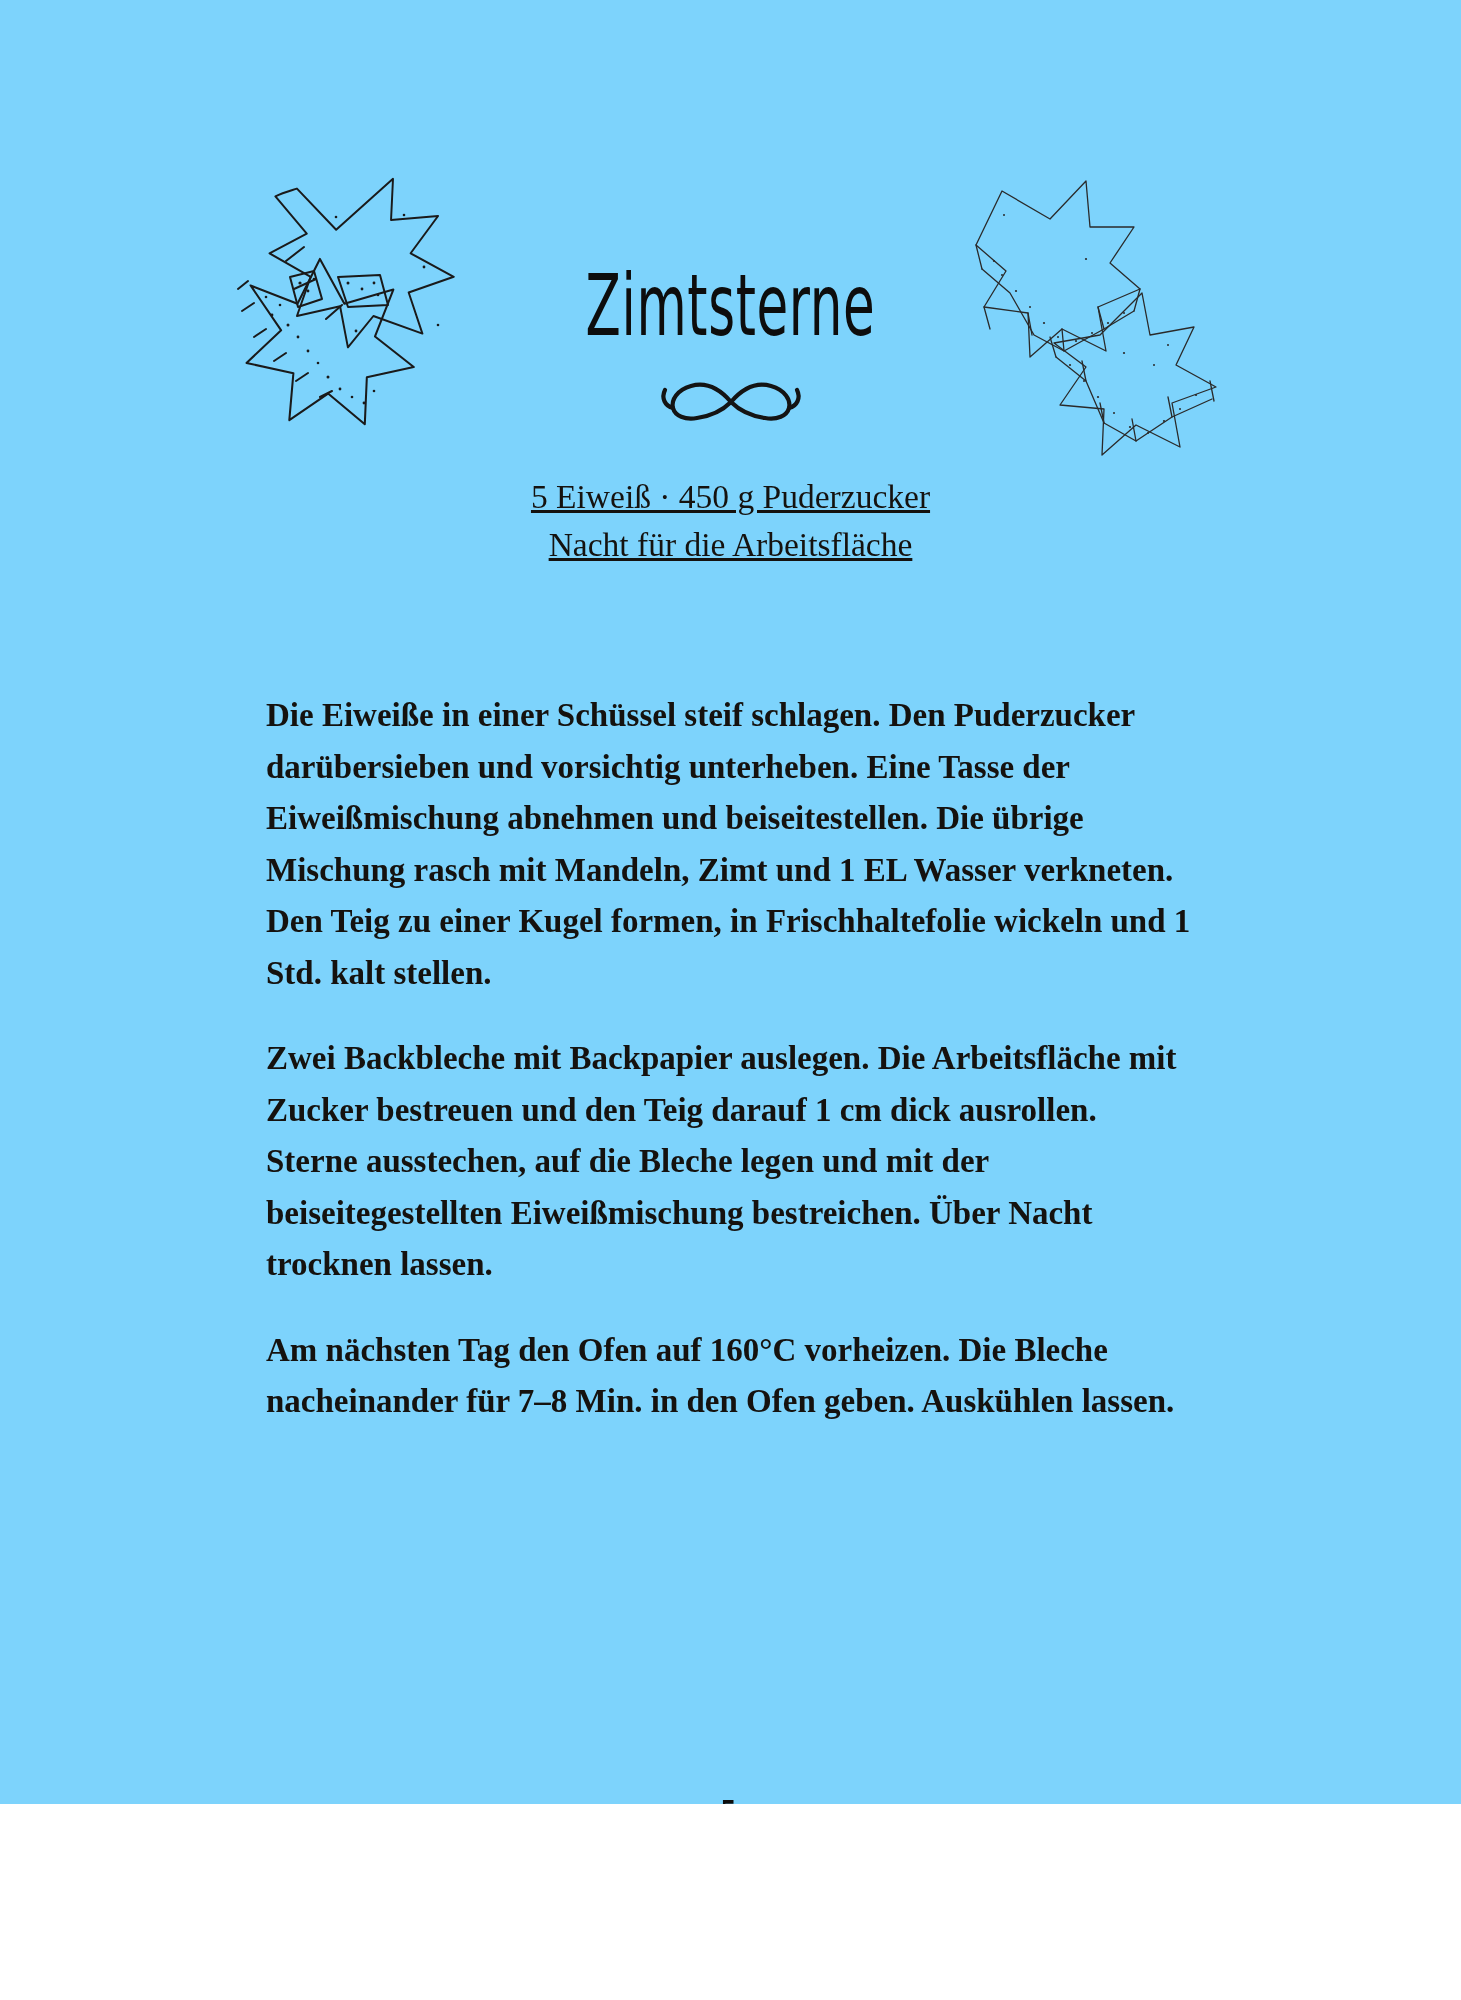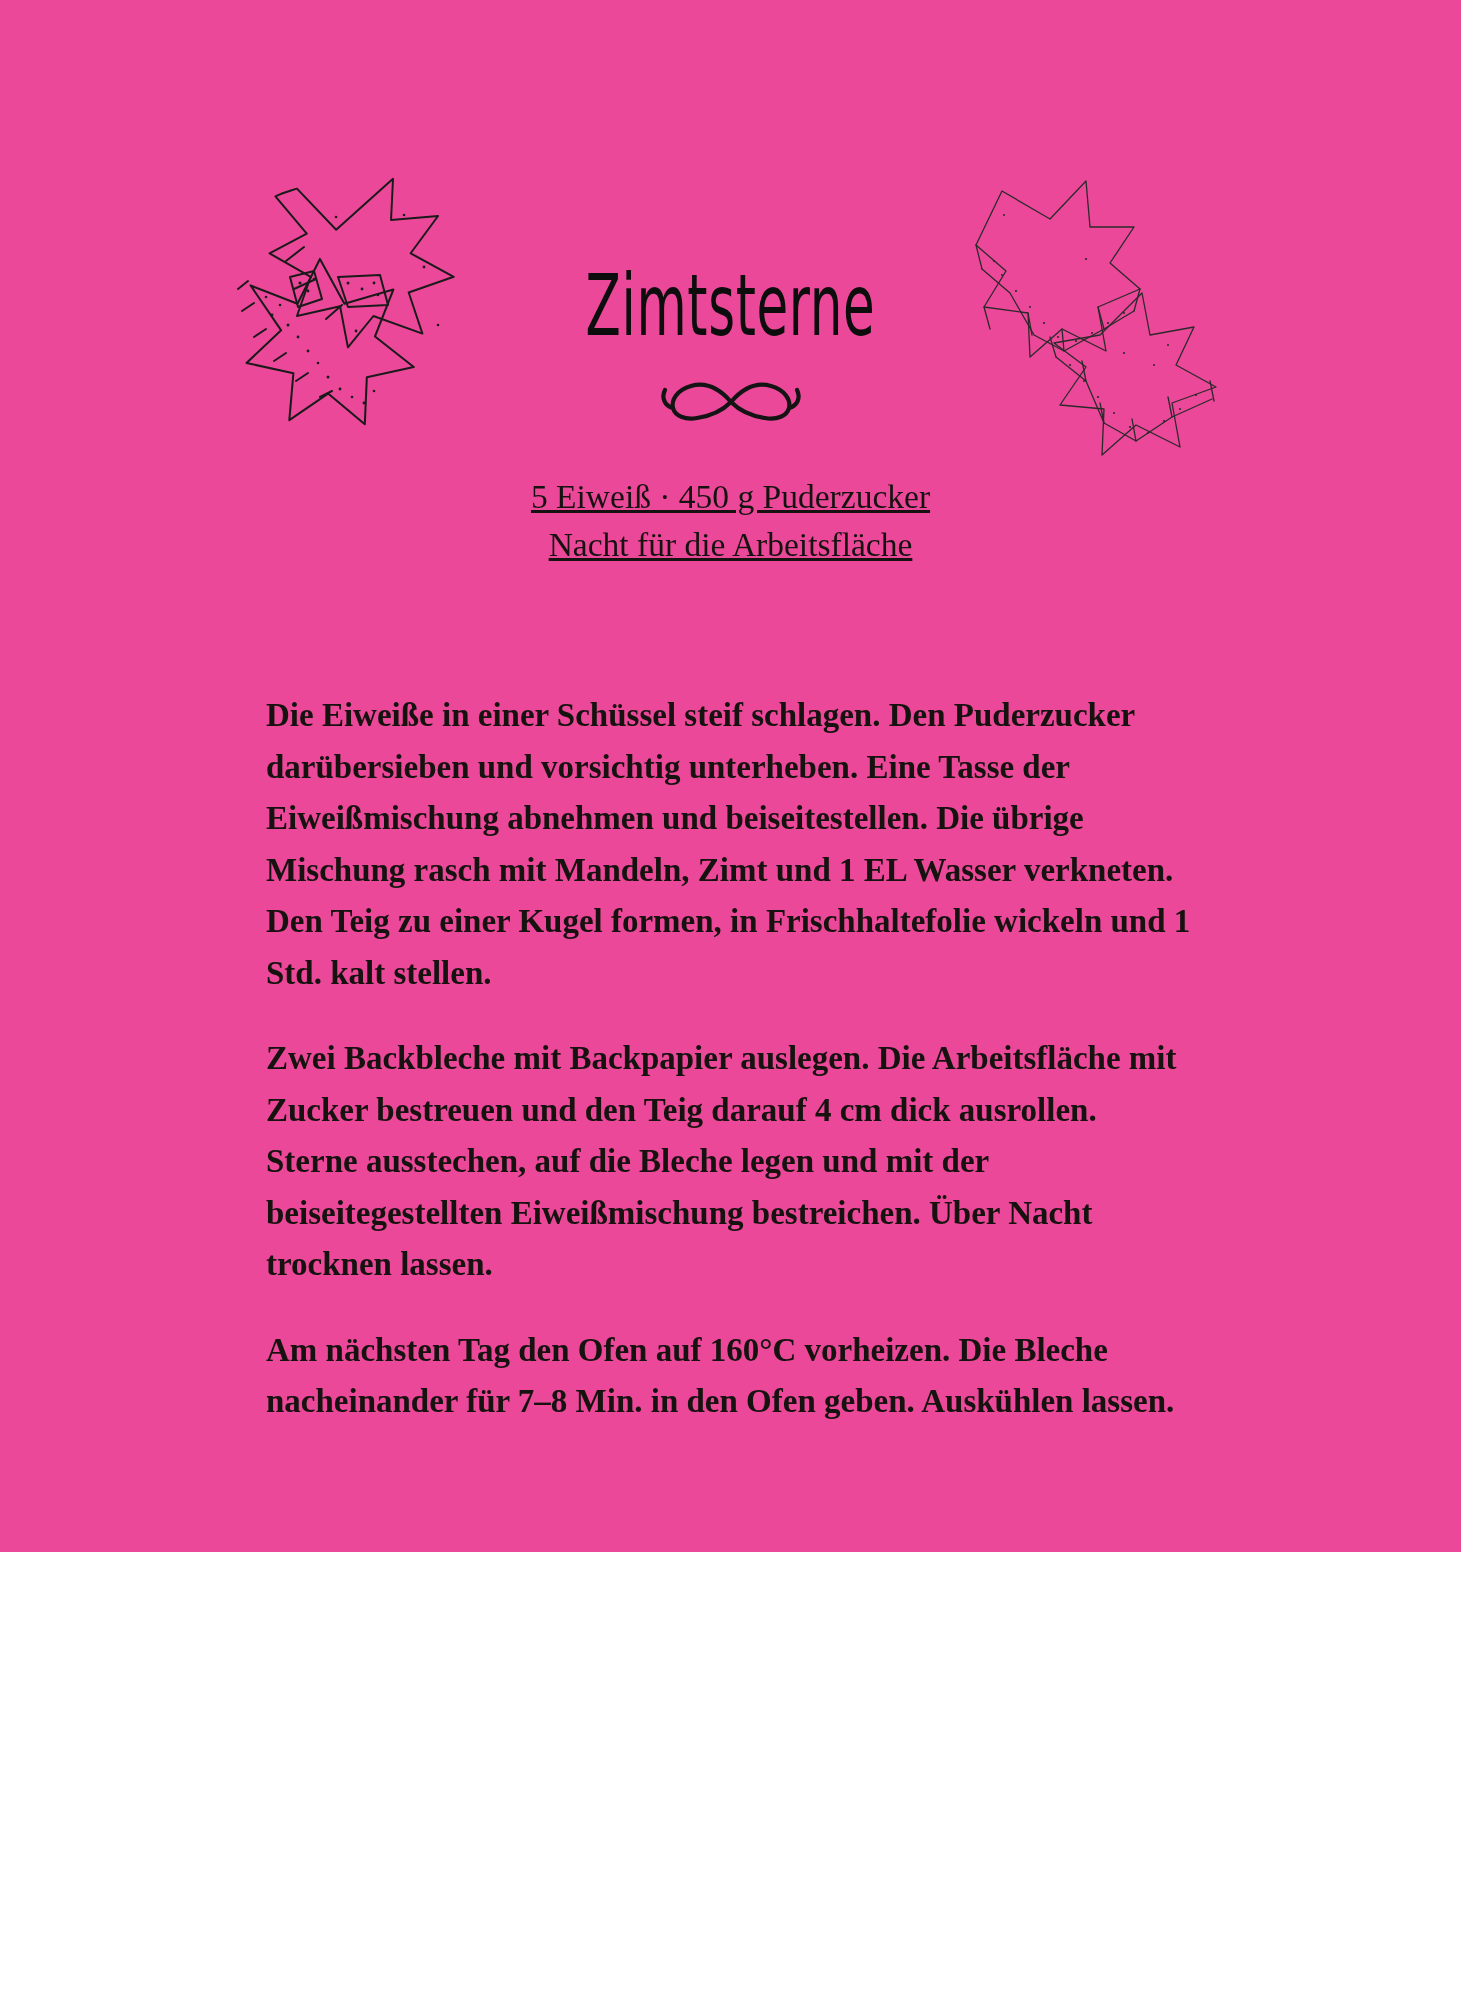--- a/index.html
+++ b/index.html
@@ -3,22 +3,22 @@
 <meta charset="utf-8">
 <style>
   html, body {
     margin: 0;
     padding: 0;
     background: #ffffff;
   }
   .page {
     position: relative;
     width: 1461px;
-    height: 1552px;
-    background: #ec4899;
+    height: 1804px;
+    background: #7dd3fc;
     overflow: hidden;
     font-family: "Liberation Serif", "DejaVu Serif", serif;
     color: #1a1a1a;
   }
 
   
   .stars-left {
     position: absolute;
     left: 228px;
     top: 155px;
@@ -212,19 +212,19 @@
     </svg>
   </div>
 
   <div class="ingredients">
     <div class="ing-line">5 Eiweiß · 450 g Puderzucker</div>
     <div class="ing-line">Nacht für die Arbeitsfläche</div>
   </div>
 
   <div class="body-copy">
     <p>Die Eiweiße in einer Schüssel steif schlagen. Den Puderzucker darübersieben und vorsichtig unterheben. Eine Tasse der Eiweißmischung abnehmen und beiseite­stellen. Die übrige Mischung rasch mit Mandeln, Zimt und 1 EL Wasser verkneten. Den Teig zu einer Kugel for­men, in Frischhaltefolie wickeln und 1 Std. kalt stellen.</p>
-    <p>Zwei Backbleche mit Backpapier auslegen. Die Arbeits­fläche mit Zucker bestreuen und den Teig darauf 4 cm dick ausrollen. Sterne ausstechen, auf die Bleche legen und mit der beiseitegestellten Eiweißmischung bestrei­chen. Über Nacht trocknen lassen.</p>
+    <p>Zwei Backbleche mit Backpapier auslegen. Die Arbeits­fläche mit Zucker bestreuen und den Teig darauf 1 cm dick ausrollen. Sterne ausstechen, auf die Bleche legen und mit der beiseitegestellten Eiweißmischung bestrei­chen. Über Nacht trocknen lassen.</p>
     <p>Am nächsten Tag den Ofen auf 160°C vorheizen. Die Bleche nacheinander für 7–8 Min. in den Ofen geben. Auskühlen lassen.</p>
   </div>
 
   <div class="folio">· 5 ·</div>
 
 </div>
 
 </body></html>

